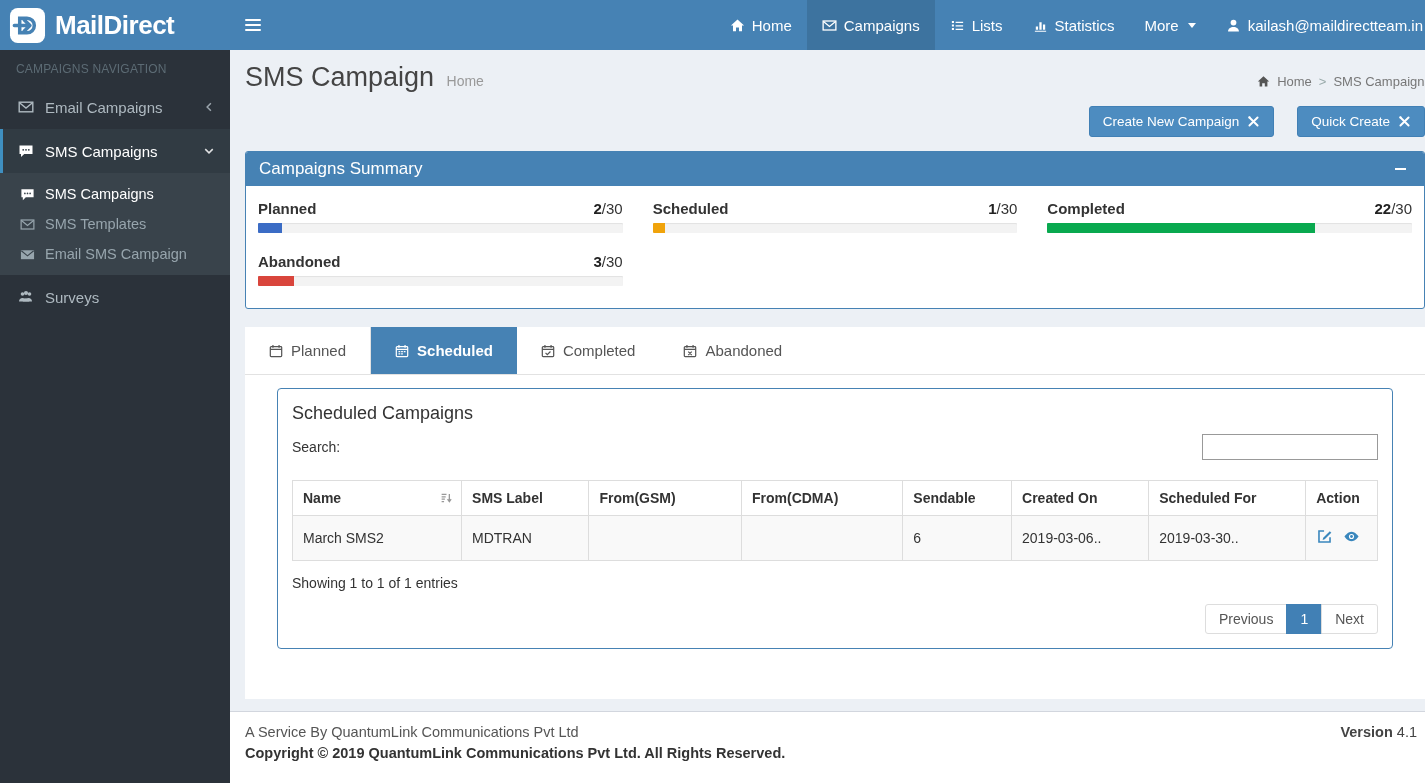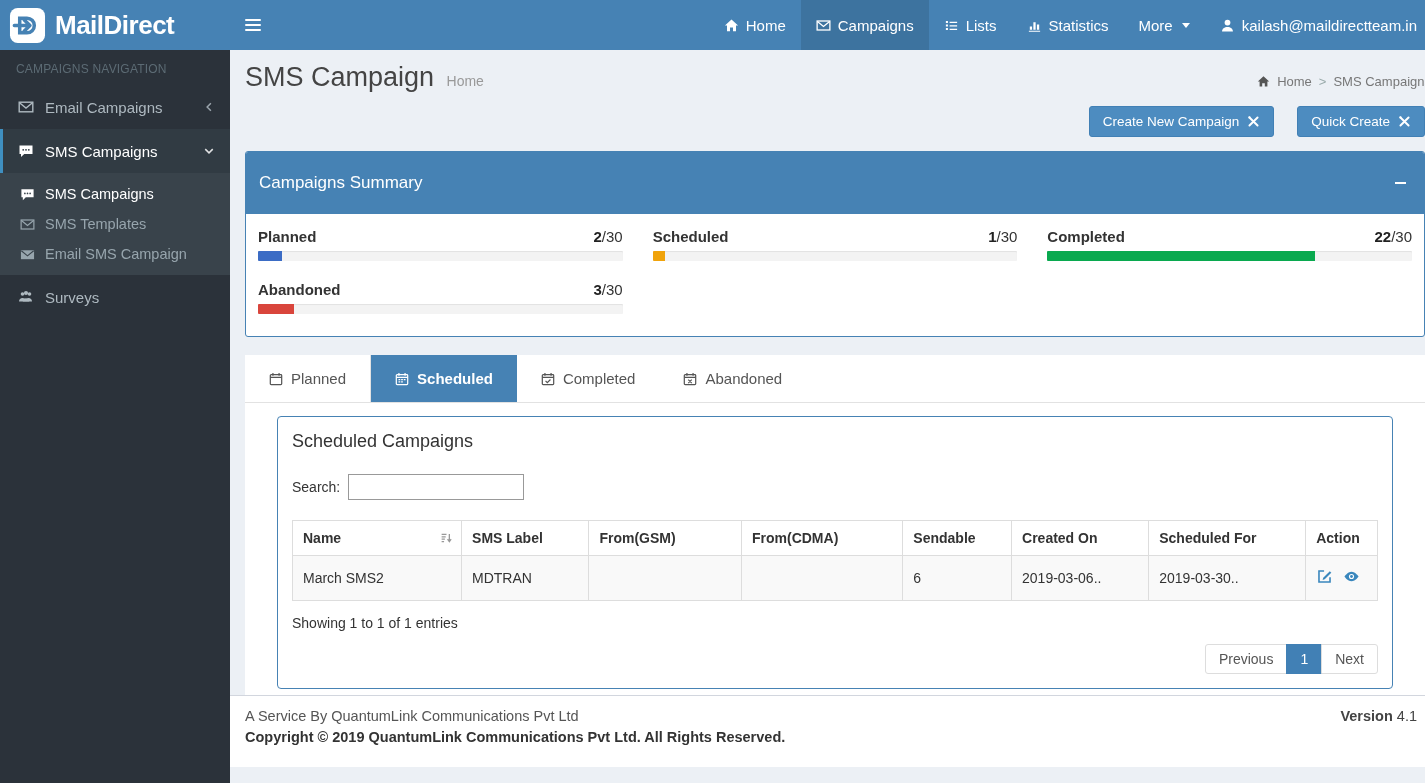--- a/index.html
+++ b/index.html
@@ -10,21 +10,21 @@
   
   .navbar { position:fixed; top:0; left:0; width:1425px; height:50px; background:#4682b4; display:flex; align-items:stretch; z-index:50; }
   .brand { width:230px; display:flex; align-items:center; gap:9px; padding-left:9px; cursor:pointer; }
   .brand-name { color:#ffffff; font-size:26px; font-weight:bold; letter-spacing:-0.5px; }
   .hamburger { width:46px; display:flex; flex-direction:column; justify-content:center; align-items:center; gap:3px; background:transparent; border:none; cursor:pointer; }
   .hamburger i { display:block; width:16px; height:2px; background:#fff; border-radius:1px; }
   .nav-right { margin-left:auto; display:flex; align-items:stretch; }
   .nav-item { display:flex; align-items:center; gap:7px; padding:0 15px; color:#fff; font-size:15px; text-decoration:none; cursor:pointer; }
   .nav-item.active { background:#3d739f; }
   .nav-item svg { width:15px; height:15px; }
-  .nav-user { padding-right:8px; }
+  .nav-user { padding-right:2px; }
   .caret { width:0; height:0; border-left:4px solid transparent; border-right:4px solid transparent; border-top:5px solid #fff; margin-left:2px; }
 
   
   .sidebar { position:fixed; top:50px; left:0; bottom:0; width:230px; background:#2b323a; z-index:40; }
   .sb-header { padding:12px 16px 9px; color:#5c6b74; font-size:12px; letter-spacing:0.2px; }
   .sb-item { display:flex; align-items:center; gap:11px; height:44px; padding:0 15px; color:#aeb9c0; font-size:15px; text-decoration:none; cursor:pointer; border-left:3px solid transparent; }
   .sb-item svg { width:16px; height:16px; flex:0 0 auto; }
   .sb-caret { margin-left:auto; width:12px !important; height:12px !important; opacity:0.85; }
   .sb-item.parent-active { background:#313b43; border-left-color:#3f8fc0; color:#fff; }
   .sb-sub { background:#39434b; padding:6px 0; }
@@ -41,42 +41,42 @@
   .breadcrumb svg { width:13px; height:13px; }
   .breadcrumb .sep { color:#9aa; }
   .breadcrumb a { color:#777; text-decoration:none; cursor:pointer; }
 
   .btn-row { display:flex; justify-content:flex-end; gap:23px; margin-top:13px; }
   .btn-blue { display:inline-flex; align-items:center; gap:8px; background:#4d8cc0; border:1px solid #4180b5; color:#fff; font-size:13.5px; padding:7px 13px; border-radius:3px; cursor:pointer; font-family:inherit; }
   .btn-blue svg { width:13px; height:13px; }
 
   
   .panel { margin-top:14px; border:1px solid #4682b4; border-radius:3px; background:#fff; }
-  .panel-head { background:#4682b4; color:#fff; font-size:17px; padding:21px 13px; display:flex; align-items:center; border-radius:2px 2px 0 0; }
+  .panel-head { background:#4682b4; color:#fff; font-size:17px; padding:7px 13px; display:flex; align-items:center; border-radius:2px 2px 0 0; }
   .panel-collapse { margin-left:auto; width:22px; height:18px; display:flex; align-items:center; justify-content:center; cursor:pointer; }
   .panel-collapse i { display:block; width:11px; height:2px; background:#fff; }
   .panel-body { padding:14px 12px 22px; display:grid; grid-template-columns:1fr 1fr 1fr; column-gap:30px; row-gap:20px; }
   .stat .stat-top { display:flex; justify-content:space-between; align-items:baseline; font-size:15px; margin-bottom:6px; }
   .stat .stat-label { font-weight:bold; color:#333; }
   .stat .stat-count b { font-weight:bold; color:#222; }
   .stat .stat-count span { color:#333; }
   .track { height:10px; background:#f3f3f3; border-radius:1px; overflow:hidden; box-shadow:inset 0 1px 1px rgba(0,0,0,0.07); }
   .fill { height:100%; }
 
   
   .tabs-panel { margin-top:18px; background:#fff; }
   .tab-bar { display:flex; border-bottom:1px solid #e2e2e2; }
   .tab { display:flex; align-items:center; gap:8px; padding:15px 24px; font-size:15px; color:#555; cursor:pointer; text-decoration:none; }
   .tab svg { width:14px; height:14px; }
   .tab:first-child { border-right:1px solid #e2e2e2; }
   .tab.active { background:#4682b4; color:#fff; font-weight:bold; }
   .tab-content { padding:13px 32px 50px; }
   .box { border:1px solid #4682b4; border-radius:4px; padding:14px; }
   .box-title { font-size:18px; font-weight:normal; color:#333; }
-  .search-row { display:flex; justify-content:flex-start; align-items:center; gap:8px; margin-top:22px; font-size:14px; color:#333; }
+  .search-row { display:flex; justify-content:space-between; align-items:center; gap:8px; margin-top:10px; font-size:14px; color:#333; }
   .search-row input { width:176px; height:26px; border:1px solid #999; padding:2px 6px; font-family:inherit; font-size:13px; }
 
   table.dt { width:100%; border-collapse:collapse; margin-top:20px; font-size:14px; }
   table.dt th, table.dt td { border:1px solid #ddd; padding:9px 10px; text-align:left; }
   table.dt th { font-weight:bold; color:#333; position:relative; }
   table.dt tbody tr { background:#f9f9f9; }
   table.dt td { padding:12px 10px; color:#333; }
   .sort-icon { position:absolute; right:8px; top:50%; transform:translateY(-50%); width:13px; height:13px; color:#999; cursor:pointer; }
   .action-cell { white-space:nowrap; }
   .action-cell a { display:inline-block; margin-right:6px; color:#3a87bd; cursor:pointer; }
@@ -84,21 +84,21 @@
 
   .dt-footer { display:flex; flex-direction:column; margin-top:14px; font-size:14px; }
   .dt-info { color:#333; }
   .paginate { align-self:flex-end; display:inline-flex; margin-top:13px; }
   .paginate a { border:1px solid #ddd; padding:6px 13px; font-size:14px; color:#555; text-decoration:none; cursor:pointer; background:#fff; margin-left:-1px; }
   .paginate a:first-child { border-radius:3px 0 0 3px; margin-left:10px; }
   .paginate a:last-child { border-radius:0 3px 3px 0; }
   .paginate a.current { background:#4180b5; border-color:#4180b5; color:#fff; }
 
   
-  .footer { position:fixed; left:230px; right:0; bottom:16px; height:72px; background:#fff; border-top:1px solid #d2d6de; padding:12px 15px; font-size:14.5px; color:#555; }
+  .footer { position:fixed; left:230px; right:0; bottom:0; height:72px; background:#fff; border-top:1px solid #d2d6de; padding:12px 15px; font-size:14.5px; color:#555; }
   .footer .copy { font-weight:bold; color:#333; margin-top:5px; }
   .footer .version { position:absolute; right:8px; top:12px; color:#444; white-space:nowrap; }
   .footer .version b { font-weight:bold; }
 </style>
 </head>
 <body>
 
 <nav class="navbar">
   <div class="brand">
     <svg width="37" height="37" viewBox="0 0 38 38">

